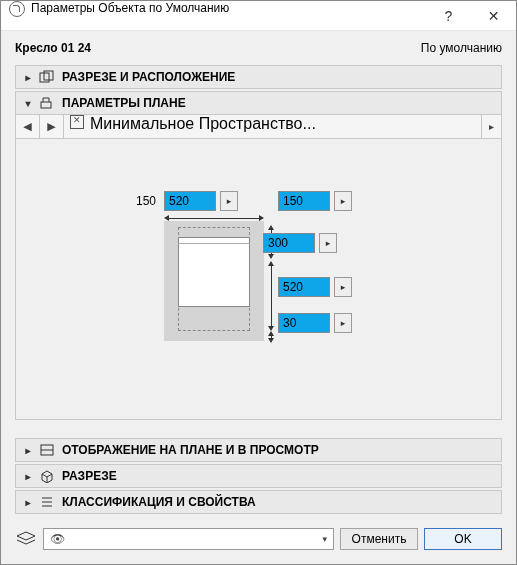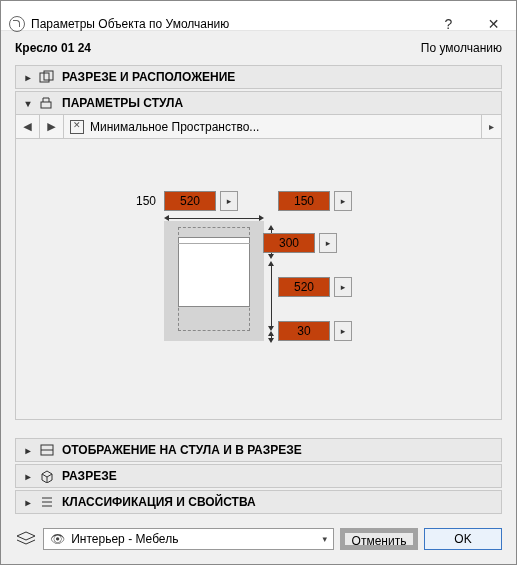--- a/index.html
+++ b/index.html
@@ -1,43 +1,43 @@
 <!DOCTYPE html>
 <html><head>
 <meta charset="utf-8">
 <style>
   * { box-sizing: border-box; font-family: "Segoe UI", Arial, sans-serif; }
   body { margin: 0; background: #fff; }
   .window { width: 517px; height: 565px; border: 1px solid #888; background: #fff; display: flex; flex-direction: column; }
-  .titlebar { height: 30px; display: flex; align-items: center; padding: 16px 0 0 8px; background: #fff; border-bottom: 1px solid #e5e5e5; }
+  .titlebar { height: 30px; display: flex; padding: 0 0 0 8px; background: #fff; border-bottom: 1px solid #e5e5e5; }
   .titlebar .app-icon { width: 16px; height: 16px; border-radius: 50%; border: 1px solid #666; margin-right: 6px; position: relative; }
   .titlebar .app-icon::after { content: ""; position: absolute; left: 3px; top: 3px; width: 6px; height: 6px; border-top: 1px solid #666; border-right: 1px solid #666; border-radius: 0 50% 0 0; }
   .titlebar .title { font-size: 12px; color: #000; flex: 1; }
   .titlebar .btn { width: 45px; height: 30px; display: flex; align-items: center; justify-content: center; font-size: 14px; color: #333; }
   .body { flex: 1; background: #f0f0f0; padding: 10px 14px 14px; display: flex; flex-direction: column; }
   .header-row { display: flex; align-items: center; margin-bottom: 10px; }
   .obj-name { font-size: 12px; font-weight: 600; color: #000; flex: 1; }
   .default-label { font-size: 12px; color: #000; padding-left: 48px; }
   .panel { background: #e9e9e9; border: 1px solid #c8c8c8; margin-bottom: 2px; height: 24px; display: flex; align-items: center; padding: 0 6px; font-size: 12px; font-weight: 600; color: #000; cursor: pointer; }
   .panel .arrow { width: 12px; display: inline-flex; justify-content: center; margin-right: 4px; font-size: 10px; color: #333; }
   .panel .picon { width: 18px; height: 16px; margin-right: 6px; display: inline-flex; align-items: center; justify-content: center; }
   .panel .picon svg { width: 16px; height: 14px; }
   .panel.expanded { margin-bottom: 0; }
   .panel-content { background: #f0f0f0; border: 1px solid #c8c8c8; border-top: none; margin-bottom: 2px; }
   .nav-row { height: 24px; background: #e9e9e9; border-bottom: 1px solid #c8c8c8; display: flex; align-items: stretch; }
   .nav-btn { width: 24px; border-right: 1px solid #c8c8c8; display: flex; align-items: center; justify-content: center; font-size: 11px; color: #444; background: #f5f5f5; cursor: pointer; }
-  .nav-label-area { flex: 1; display: flex; align-items: center; padding: 0 6px; font-size: 12px; background: #f5f5f5; cursor: pointer; }
+  .nav-label-area { flex: 1; display: flex; padding: 0 6px; font-size: 16px; background: #f5f5f5; cursor: pointer; }
   .nav-label-area .mini-icon { width: 14px; height: 14px; border: 1px solid #555; margin-right: 6px; position: relative; }
   .nav-label-area .mini-icon::after { content: "✕"; position: absolute; font-size: 9px; top: -1px; left: 2px; color: #555; }
   .nav-end { width: 20px; display: flex; align-items: center; justify-content: center; font-size: 10px; color: #444; background: #f5f5f5; border-left: 1px solid #c8c8c8; }
   .params-area { height: 280px; position: relative; }
   .diagram { position: absolute; left: 148px; top: 58px; }
   .label-150 { position: absolute; left: -28px; top: -3px; font-size: 12px; }
   .row-inputs { position: absolute; display: flex; align-items: center; gap: 4px; }
-  .num-input { width: 52px; height: 20px; border: 1px solid #888; font-size: 12px; padding: 0 4px; text-align: center; background: #c2410c; }
+  .num-input { width: 52px; height: 20px; border: 1px solid #888; font-size: 12px; padding: 0 4px; text-align: left; background: #0ea5e9; }
   .stepper { width: 18px; height: 20px; border: 1px solid #999; background: #eee; display: flex; align-items: center; justify-content: center; font-size: 9px; color: #333; cursor: pointer; }
   .preview-box { position: absolute; left: 0; top: 24px; width: 100px; height: 120px; background: #d4d4d4; }
   .inner-box { position: absolute; left: 14px; top: 40px; width: 72px; height: 70px; background: #fff; border: 1px solid #888; }
   .inner-line { position: absolute; left: 14px; top: 46px; width: 72px; height: 0; border-top: 1px solid #aaa; }
   .dashed-border { position: absolute; border: 1px dashed #888; }
   .dim-arrow { position: absolute; }
   .dim-arrow.h { height: 10px; }
   .dim-arrow.h::before, .dim-arrow.h::after { content: ""; position: absolute; top: 4px; width: 0; height: 0; border-top: 3px solid transparent; border-bottom: 3px solid transparent; }
   .dim-arrow.h::before { left: 0; border-right: 5px solid #333; }
   .dim-arrow.h::after { right: 0; border-left: 5px solid #333; }
@@ -46,21 +46,21 @@
   .dim-arrow.v::before, .dim-arrow.v::after { content: ""; position: absolute; left: 4px; width: 0; height: 0; border-left: 3px solid transparent; border-right: 3px solid transparent; }
   .dim-arrow.v::before { top: 0; border-bottom: 5px solid #333; }
   .dim-arrow.v::after { bottom: 0; border-top: 5px solid #333; }
   .dim-arrow.v .line { position: absolute; left: 7px; top: 3px; bottom: 3px; border-left: 1px solid #333; }
   .spacer { flex: 1; }
   .footer { display: flex; align-items: center; gap: 6px; margin-top: 12px; }
   .layer-icon { width: 22px; height: 18px; display: flex; align-items: center; justify-content: center; }
   .layer-dd { flex: 1; height: 22px; border: 1px solid #999; background: #fff; display: flex; align-items: center; padding: 0 6px; font-size: 12px; cursor: pointer; }
   .layer-dd .eye { margin-right: 6px; font-size: 12px; color: #444; }
   .layer-dd .dd-arrow { margin-left: auto; font-size: 9px; color: #444; }
-  .footer button { width: 78px; height: 22px; border: 5px solid #a3a3a3; background: #eaeaea; font-size: 12px; cursor: pointer; }
+  .footer button { width: 78px; height: 22px; border: 1px solid #a3a3a3; background: #eaeaea; font-size: 12px; cursor: pointer; }
   .footer button.primary { border: 1px solid #3a76c4; background: #eaf2fb; }
 </style>
 </head>
 <body>
 
 <div class="window">
   <div class="titlebar">
     <span class="app-icon"></span>
     <span class="title">Параметры Объекта по Умолчанию</span>
     <div class="btn">
@@ -91,21 +91,21 @@
     <div class="panel expanded">
       <span class="arrow">▾</span>
       <span class="picon">
         <svg viewBox="0 0 16 14">
             <rect x="2" y="6" width="10" height="6" fill="none" stroke="#333"></rect>
             <line x1="4" y1="6" x2="4" y2="2" stroke="#333"></line>
             <line x1="10" y1="6" x2="10" y2="2" stroke="#333"></line>
             <line x1="4" y1="2" x2="10" y2="2" stroke="#333"></line>
           </svg>
       </span>
-      <span>ПАРАМЕТРЫ СТУЛА</span>
+      <span>ПАРАМЕТРЫ ПЛАНЕ</span>
     </div>
     <div class="panel-content">
       <div class="nav-row">
         <div class="nav-btn">
             <span>◀</span>
           </div>
         <div class="nav-btn">
             <span>▶</span>
           </div>
         <div class="nav-label-area">
@@ -159,41 +159,41 @@
             <div class="stepper">
                 <span>▸</span>
               </div>
           </div>
           <div class="row-inputs" style="left:114px; top:80px;">
             <input class="num-input" value="520" style="">
             <div class="stepper">
                 <span>▸</span>
               </div>
           </div>
-          <div class="row-inputs" style="left:114px; top:124px;">
+          <div class="row-inputs" style="left:114px; top:116px;">
             <input class="num-input" value="30" style="">
             <div class="stepper">
                 <span>▸</span>
               </div>
           </div>
         </div>
       </div>
     </div>
 
     <div class="spacer"></div>
 
     <div class="panel">
       <span class="arrow">▸</span>
       <span class="picon">
         <svg viewBox="0 0 16 14">
             <rect x="2" y="2" width="12" height="10" fill="none" stroke="#333"></rect>
             <line x1="2" y1="7" x2="14" y2="7" stroke="#333"></line>
           </svg>
       </span>
-      <span>ОТОБРАЖЕНИЕ НА СТУЛА И В РАЗРЕЗЕ</span>
+      <span>ОТОБРАЖЕНИЕ НА ПЛАНЕ И В ПРОСМОТР</span>
     </div>
 
     <div class="panel">
       <span class="arrow">▸</span>
       <span class="picon">
         <svg viewBox="0 0 16 14">
             <polygon points="3,5 8,2 13,5 13,11 8,14 3,11" fill="none" stroke="#333"></polygon>
             <line x1="3" y1="5" x2="8" y2="8" stroke="#333"></line>
             <line x1="13" y1="5" x2="8" y2="8" stroke="#333"></line>
             <line x1="8" y1="8" x2="8" y2="14" stroke="#333"></line>
@@ -216,20 +216,19 @@
 
     <div class="footer">
       <span class="layer-icon">
         <svg viewBox="0 0 22 18">
             <polygon points="11,2 20,6 11,10 2,6" fill="none" stroke="#333"></polygon>
             <polyline points="2,10 11,14 20,10" fill="none" stroke="#333"></polyline>
           </svg>
       </span>
       <div class="layer-dd">
         <span class="eye">👁</span>
-        <span>Интерьер - Мебель</span>
         <span class="dd-arrow">▾</span>
       </div>
       <button>Отменить</button>
       <button class="primary">OK</button>
     </div>
   </div>
 </div>
 
 </body></html>

